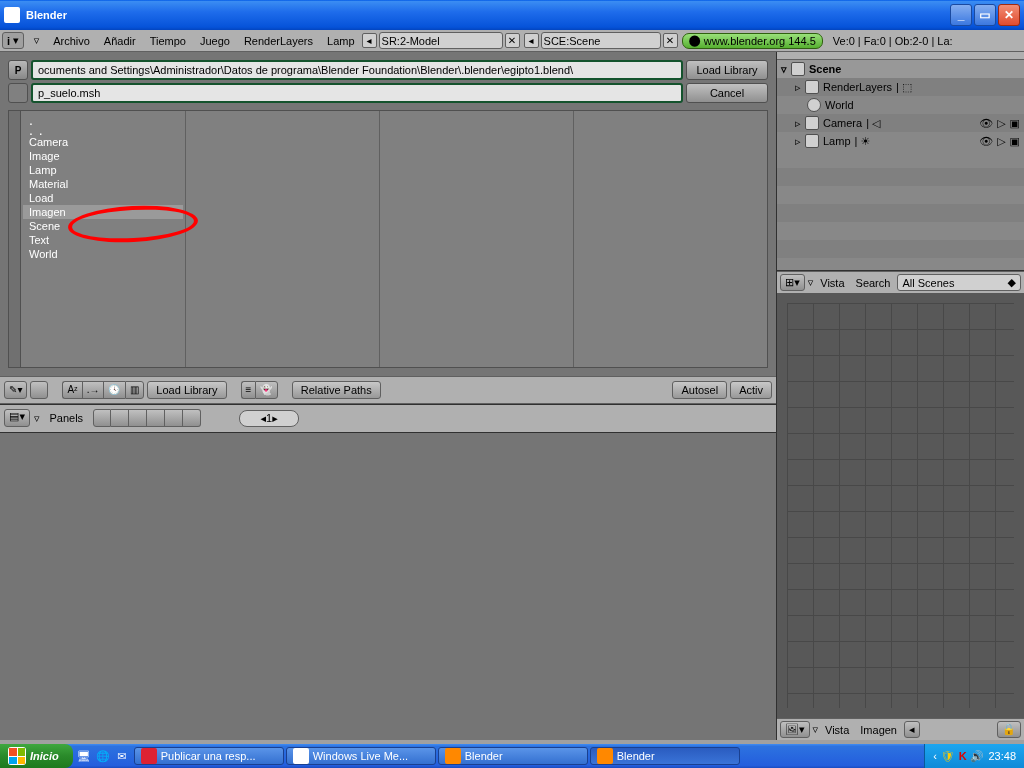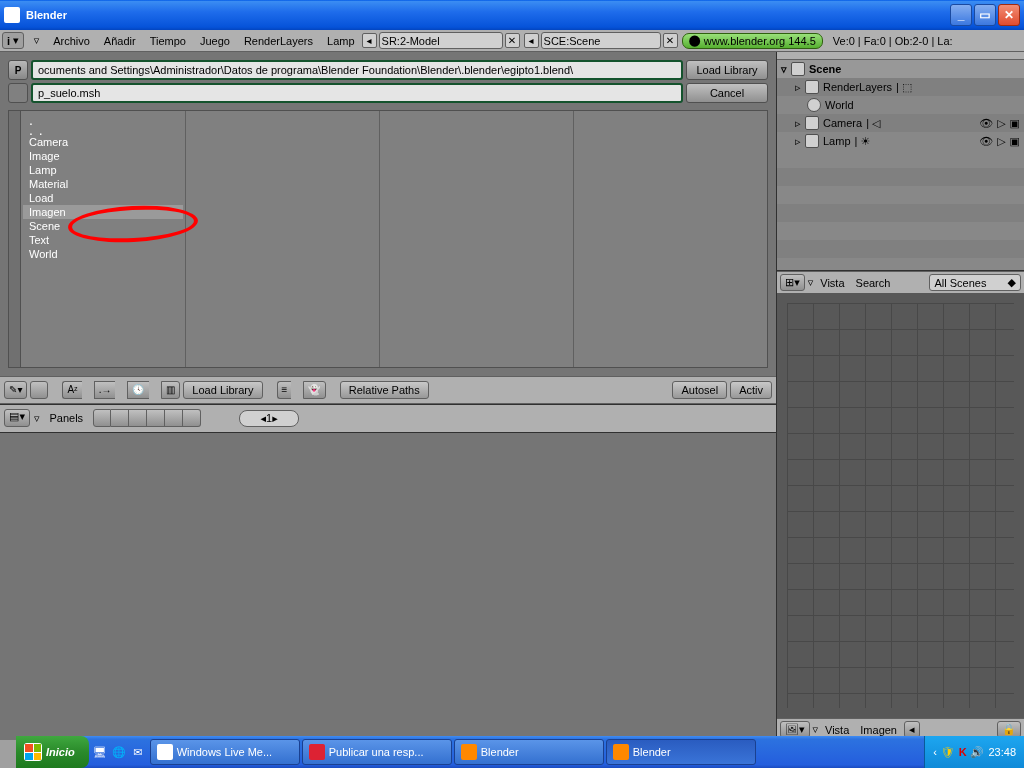--- a/index.html
+++ b/index.html
@@ -45,48 +45,48 @@
 
 
 .redcircle { position:absolute; left:47px; top:95px; width:130px; height:36px; border:4px solid #ff0000; border-radius:50%; pointer-events:none; transform:rotate(-3deg);}
 
 
 .fbfoot { height:28px; background:#b0b0b0; border-top:1px solid #606060; border-bottom:1px solid #606060; display:flex; align-items:center; padding:0 4px; gap:3px;}
 .fbfoot .smbtn { height:18px; padding:0 4px; background:linear-gradient(#c0c0c0,#909090); border:1px solid #606060; border-radius:3px; display:flex;align-items:center;justify-content:center; font-size:10px;}
 .fbfoot .tbtn { height:18px; padding:0 8px; background:linear-gradient(#c8c8c8,#989898); border:1px solid #606060; border-radius:3px; display:flex;align-items:center;justify-content:center; font-size:11px;}
 .fbfoot .tbtn.active { background:linear-gradient(#909090,#b8b8b8);}
 .fbfoot .iconbtn { width:18px; height:18px; background:linear-gradient(#c0c0c0,#909090); border:1px solid #606060; border-radius:3px;}
-.fbfoot .group { display:flex; gap:12px;text-align:center;}
+.fbfoot .group { display:flex; gap:0;text-align:center;}
 .fbfoot .group .smbtn { border-radius:0; border-right:none;}
 .fbfoot .group .smbtn:first-child{border-radius:3px 0 0 3px;}
 .fbfoot .group .smbtn:last-child{border-radius:0 3px 3px 0; border-right:1px solid #606060;}
 
 
 .btnwindow { height:28px; background:#b0b0b0; border-top:1px solid #303030; display:flex;align-items:center; padding:0 4px; gap:4px;}
 .lowerpane { flex:1; background:#757575; border-top:1px solid #303030;}
 
 
 .outliner { background:#808080; flex:0 0 auto; border-bottom:1px solid #303030;}
 .outliner .row { display:flex; align-items:center; height:18px; padding:0 4px; color:#000; font-size:11px;}
 .outliner .row .tri { width:10px; display:inline-block;}
 .outliner .row .sicon { width:14px; height:14px; background:#d0d0d0; border:1px solid #505050; margin-right:4px; border-radius:2px;}
 .outliner .header { background:#989898; font-weight:bold;}
 .outliner .rspacer { height:120px; background:#808080;}
 .outliner .striped { background:linear-gradient(#888,#888 50%,#808080 50%,#808080); background-size:100% 36px;}
 
 .outfoot { height:22px; background:#b0b0b0; border-top:1px solid #606060; display:flex;align-items:center; padding:0 3px; gap:3px; font-size:11px;}
 .outfoot .smbtn { height:17px; padding:0 4px; background:linear-gradient(#c0c0c0,#909090); border:1px solid #606060; border-radius:3px; display:flex;align-items:center;}
-.outfoot .ddl { flex:1; background:#d0d0d0; border:1px solid #606060; border-radius:3px; height:17px; padding:0 4px; display:flex;align-items:center; justify-content:space-between;margin-left:32px;}
+.outfoot .ddl { flex:1; background:#d0d0d0; border:1px solid #606060; border-radius:3px; height:17px; padding:0 4px; display:flex;align-items:center; justify-content:space-between;}
 
 
 .uvview { flex:1; background:#585858; position:relative;}
 .uvgrid { position:absolute; inset:10px; background-image:linear-gradient(#484848 1px,transparent 1px),linear-gradient(90deg,#484848 1px,transparent 1px); background-size:26px 26px;}
 
 
-.taskbar { position:absolute; bottom:0; left:16px; right:0; height:32px; background:linear-gradient(to bottom,#3f8cf3 0%,#2c72e0 10%,#245edd 90%,#1a4bc0 100%); display:flex; align-items:stretch; color:#fff; font-size:11px;}
+.taskbar { position:absolute; bottom:0; left:0; right:0; height:24px; background:linear-gradient(to bottom,#3f8cf3 0%,#2c72e0 10%,#245edd 90%,#1a4bc0 100%); display:flex; align-items:stretch; color:#fff; font-size:11px;}
 .startbtn { background:linear-gradient(to bottom,#3fa83f,#2a8a2a 50%,#1e7a1e); padding:0 14px 0 8px; display:flex;align-items:center; font-weight:bold; font-style:italic; font-size:14px; border-radius:0 8px 8px 0;}
 .startbtn .winicon { width:18px;height:18px;background:#fff; margin-right:4px; border-radius:3px; display:grid; grid-template-columns:1fr 1fr; grid-template-rows:1fr 1fr; gap:1px; padding:1px;}
 .startbtn .winicon div:nth-child(1){background:#f25022;} .startbtn .winicon div:nth-child(2){background:#7fba00;}
 .startbtn .winicon div:nth-child(3){background:#00a4ef;} .startbtn .winicon div:nth-child(4){background:#ffb900;}
 .taskitem { margin:3px 1px; background:linear-gradient(#5a94e8,#3470d0); border:1px solid #1a4090; border-radius:3px; padding:0 6px; display:flex; align-items:center; width:150px; overflow:hidden; white-space:nowrap;}
 .taskitem.active { background:linear-gradient(#2a5cc0,#3a74d8);}
 .taskitem .ticon{width:16px;height:16px;background:#fff;margin-right:4px;border-radius:2px;flex-shrink:0;}
 .tray { margin-left:auto; background:linear-gradient(#1da6f0,#0f8ad8); padding:0 8px; display:flex;align-items:center; gap:4px; border-left:1px solid #0a5a9a;}
 .tray .clock{font-size:11px;}
 .ql { display:flex; align-items:center; padding:0 2px; gap:1px;}
@@ -298,26 +298,26 @@
         <div></div>
       </div>
     <span>Inicio</span>
   </div>
   <div class="ql">
     <div class="qicon">🖥</div>
     <div class="qicon">🌐</div>
     <div class="qicon">✉</div>
   </div>
   <div class="taskitem">
+      <div class="ticon" style="background:#d23"></div>
+      <span>Publicar una resp...</span>
+    </div>
+  <div class="taskitem">
       <div class="ticon"></div>
       <span>Windows Live Me...</span>
-    </div>
-  <div class="taskitem">
-      <div class="ticon" style="background:#d23"></div>
-      <span>Publicar una resp...</span>
     </div>
   <div class="taskitem">
       <div class="ticon" style="background:#f80"></div>
       <span>Blender</span>
     </div>
   <div class="taskitem active">
       <div class="ticon" style="background:#f80"></div>
       <span>Blender</span>
     </div>
   <div class="tray">

